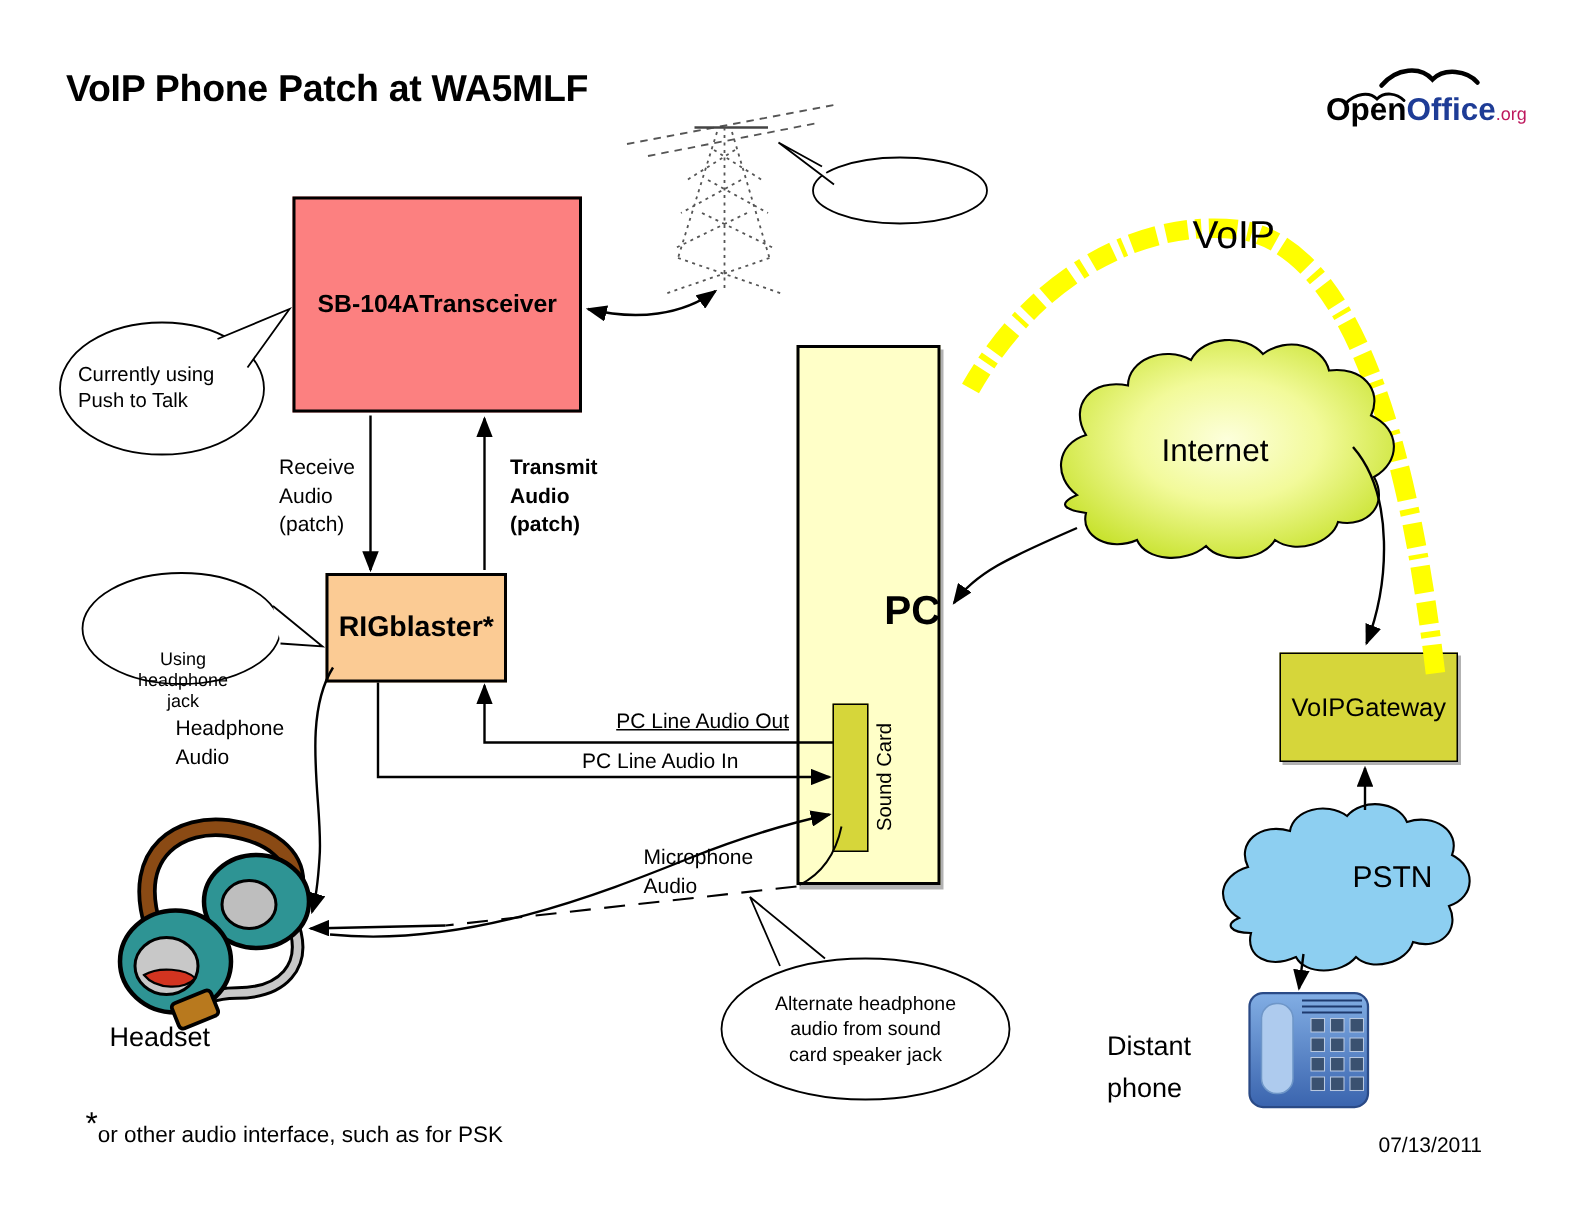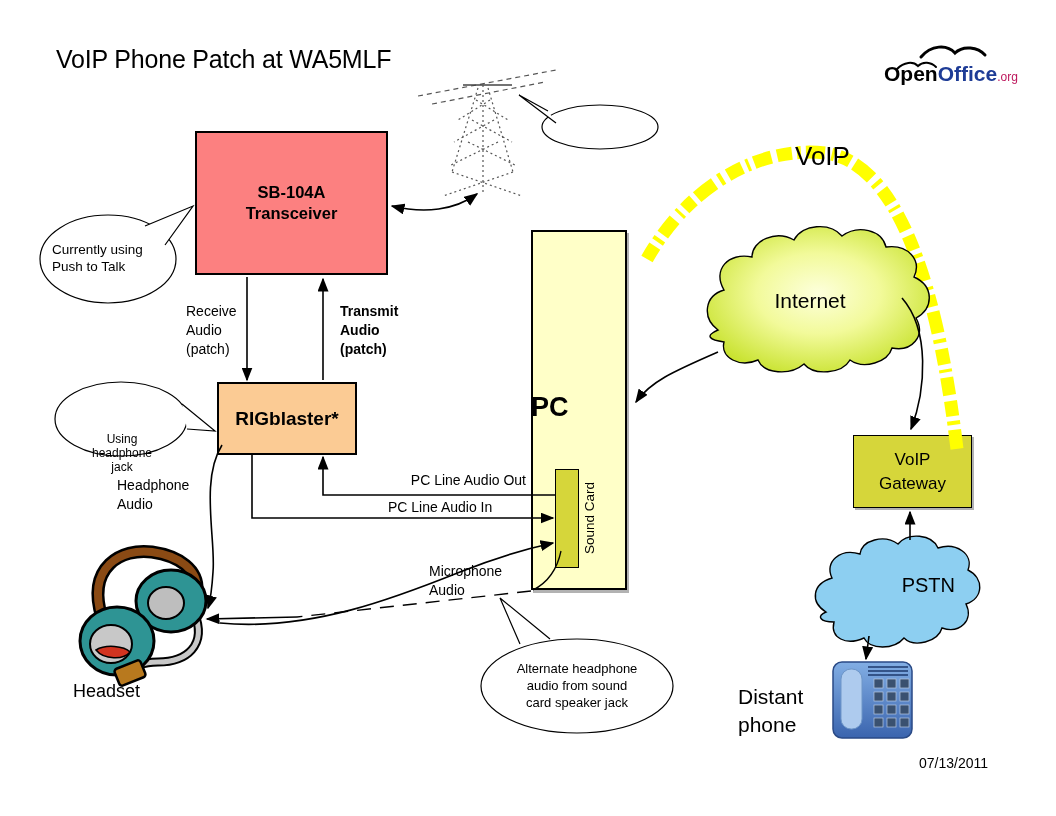--- a/index.html
+++ b/index.html
@@ -2,52 +2,52 @@
 <html><head>
 <meta charset="utf-8">
 <style>
   html,body{margin:0;padding:0;background:#fff;}
   #canvas{position:relative;width:1056px;height:816px;background:#ffffff;overflow:hidden;
           font-family:"Liberation Sans",sans-serif;color:#000;}
   #gfx{position:absolute;left:0;top:0;z-index:2;pointer-events:none;}
   .layer-boxes{position:absolute;left:0;top:0;width:100%;height:100%;z-index:1;}
   .layer-text{position:absolute;left:0;top:0;width:100%;height:100%;z-index:3;}
   .lbl{position:absolute;white-space:nowrap;color:#000;}
-  .box{position:absolute;display:flex;flex-direction:column;align-items:center;justify-content:center;
+  .box{position:absolute;display:flex;flex-direction:row;align-items:center;justify-content:center;
        box-sizing:border-box;text-align:center;}
-  .title{left:56px;top:45px;font-size:25px;font-weight:normal;letter-spacing:-0.2px;}
+  .title{left:44px;top:45px;font-size:25px;font-weight:bold;letter-spacing:-0.2px;}
   
   .oo-text{left:884px;top:62px;font-size:21px;}
   .oo-open{font-weight:bold;color:#000;margin-top:28px;}
   .oo-office{font-weight:bold;color:#1E3C96;}
   .oo-org{font-size:12px;color:#be185d;}
   
   .transceiver{left:195px;top:131px;width:193px;height:144px;background:#FC8080;border:2.5px solid #000;
                font-size:16.5px;font-weight:bold;line-height:21px;}
-  .rigblaster{left:217px;top:382px;width:140px;height:73px;background:#FBCB94;border:2px solid #000;
+  .rigblaster{left:217px;top:382px;width:121px;height:73px;background:#FBCB94;border:2px solid #000;
               font-size:19px;font-weight:bold;}
   .pcbox{left:531px;top:230px;width:96px;height:360px;background:#FFFFC8;border:2.5px solid #000;
          box-shadow:2px 3px 0 rgba(0,0,0,.3);}
-  .pclabel{left:531px;top:392px;width:96px;text-align:left;font-size:27px;font-weight:bold;}
+  .pclabel{left:531px;top:392px;width:96px;text-align:right;font-size:27px;font-weight:bold;}
   .soundcard{left:555px;top:469px;width:24px;height:99px;background:#D6D63A;border:1.5px solid #000;}
   .sc-label{left:536px;top:509px;width:110px;height:18px;text-align:center;font-size:13.5px;
             transform:rotate(-90deg);}
   .gateway{left:853px;top:435px;width:119px;height:73px;background:#D6D63A;border:1.5px solid #000;
            box-shadow:2px 2px 0 rgba(0,0,0,.3);font-size:17px;line-height:24px;}
   
   .recv{left:186px;top:302px;font-size:14px;line-height:19px;}
   .xmit{left:340px;top:302px;font-size:14px;line-height:19px;font-weight:bold;}
-  .lineout{left:386px;top:472px;width:140px;text-align:right;font-size:14px;}
+  .lineout{left:386px;top:472px;width:140px;text-align:right;font-size:14px;text-decoration:underline;}
   .linein{left:388px;top:499px;font-size:14px;}
   .micaudio{left:429px;top:562px;font-size:14px;line-height:19px;}
   .hpaudio{left:117px;top:476px;font-size:14px;line-height:19px;}
   .voip{left:795px;top:141px;font-size:26px;}
   .internet{left:767px;top:289px;width:86px;text-align:center;font-size:21px;}
   .pstn{left:870px;top:574px;width:85px;text-align:right;font-size:20px;}
-  .distant{left:738px;top:683px;font-size:21px;line-height:28px;}
+  .distant{left:738px;top:683px;font-size:18px;line-height:28px;}
   .headsetlbl{left:73px;top:681px;font-size:18px;}
   .datelbl{left:919px;top:755px;font-size:14px;}
   .footnote{left:57px;top:743px;font-size:15px;}
   .fn-star{font-size:21px;position:relative;top:-5px;}
   
   .c-antenna{left:545px;top:110px;width:112px;text-align:center;font-size:13.5px;line-height:16px;}
   .c-ptt{left:52px;top:241px;font-size:13.5px;line-height:17px;}
   .c-jack{left:76px;top:392px;width:92px;text-align:center;font-size:12px;line-height:14px;margin-top:40px;}
   .c-alt{left:487px;top:660px;width:180px;text-align:center;font-size:13px;line-height:17px;}
 </style>
@@ -244,15 +244,18 @@
       <div>audio from sound</div>
       <div>card speaker jack</div>
     </div>
 
     <div class="lbl distant">
       <div>Distant</div>
       <div>phone</div>
     </div>
     <div class="lbl headsetlbl">Headset</div>
 
+    <div class="lbl footnote">
+      <span class="fn-star">*</span><span>or other audio interface, such as for PSK</span>
+    </div>
     <div class="lbl datelbl">07/13/2011</div>
   </div>
 </div>
 
 </body></html>

